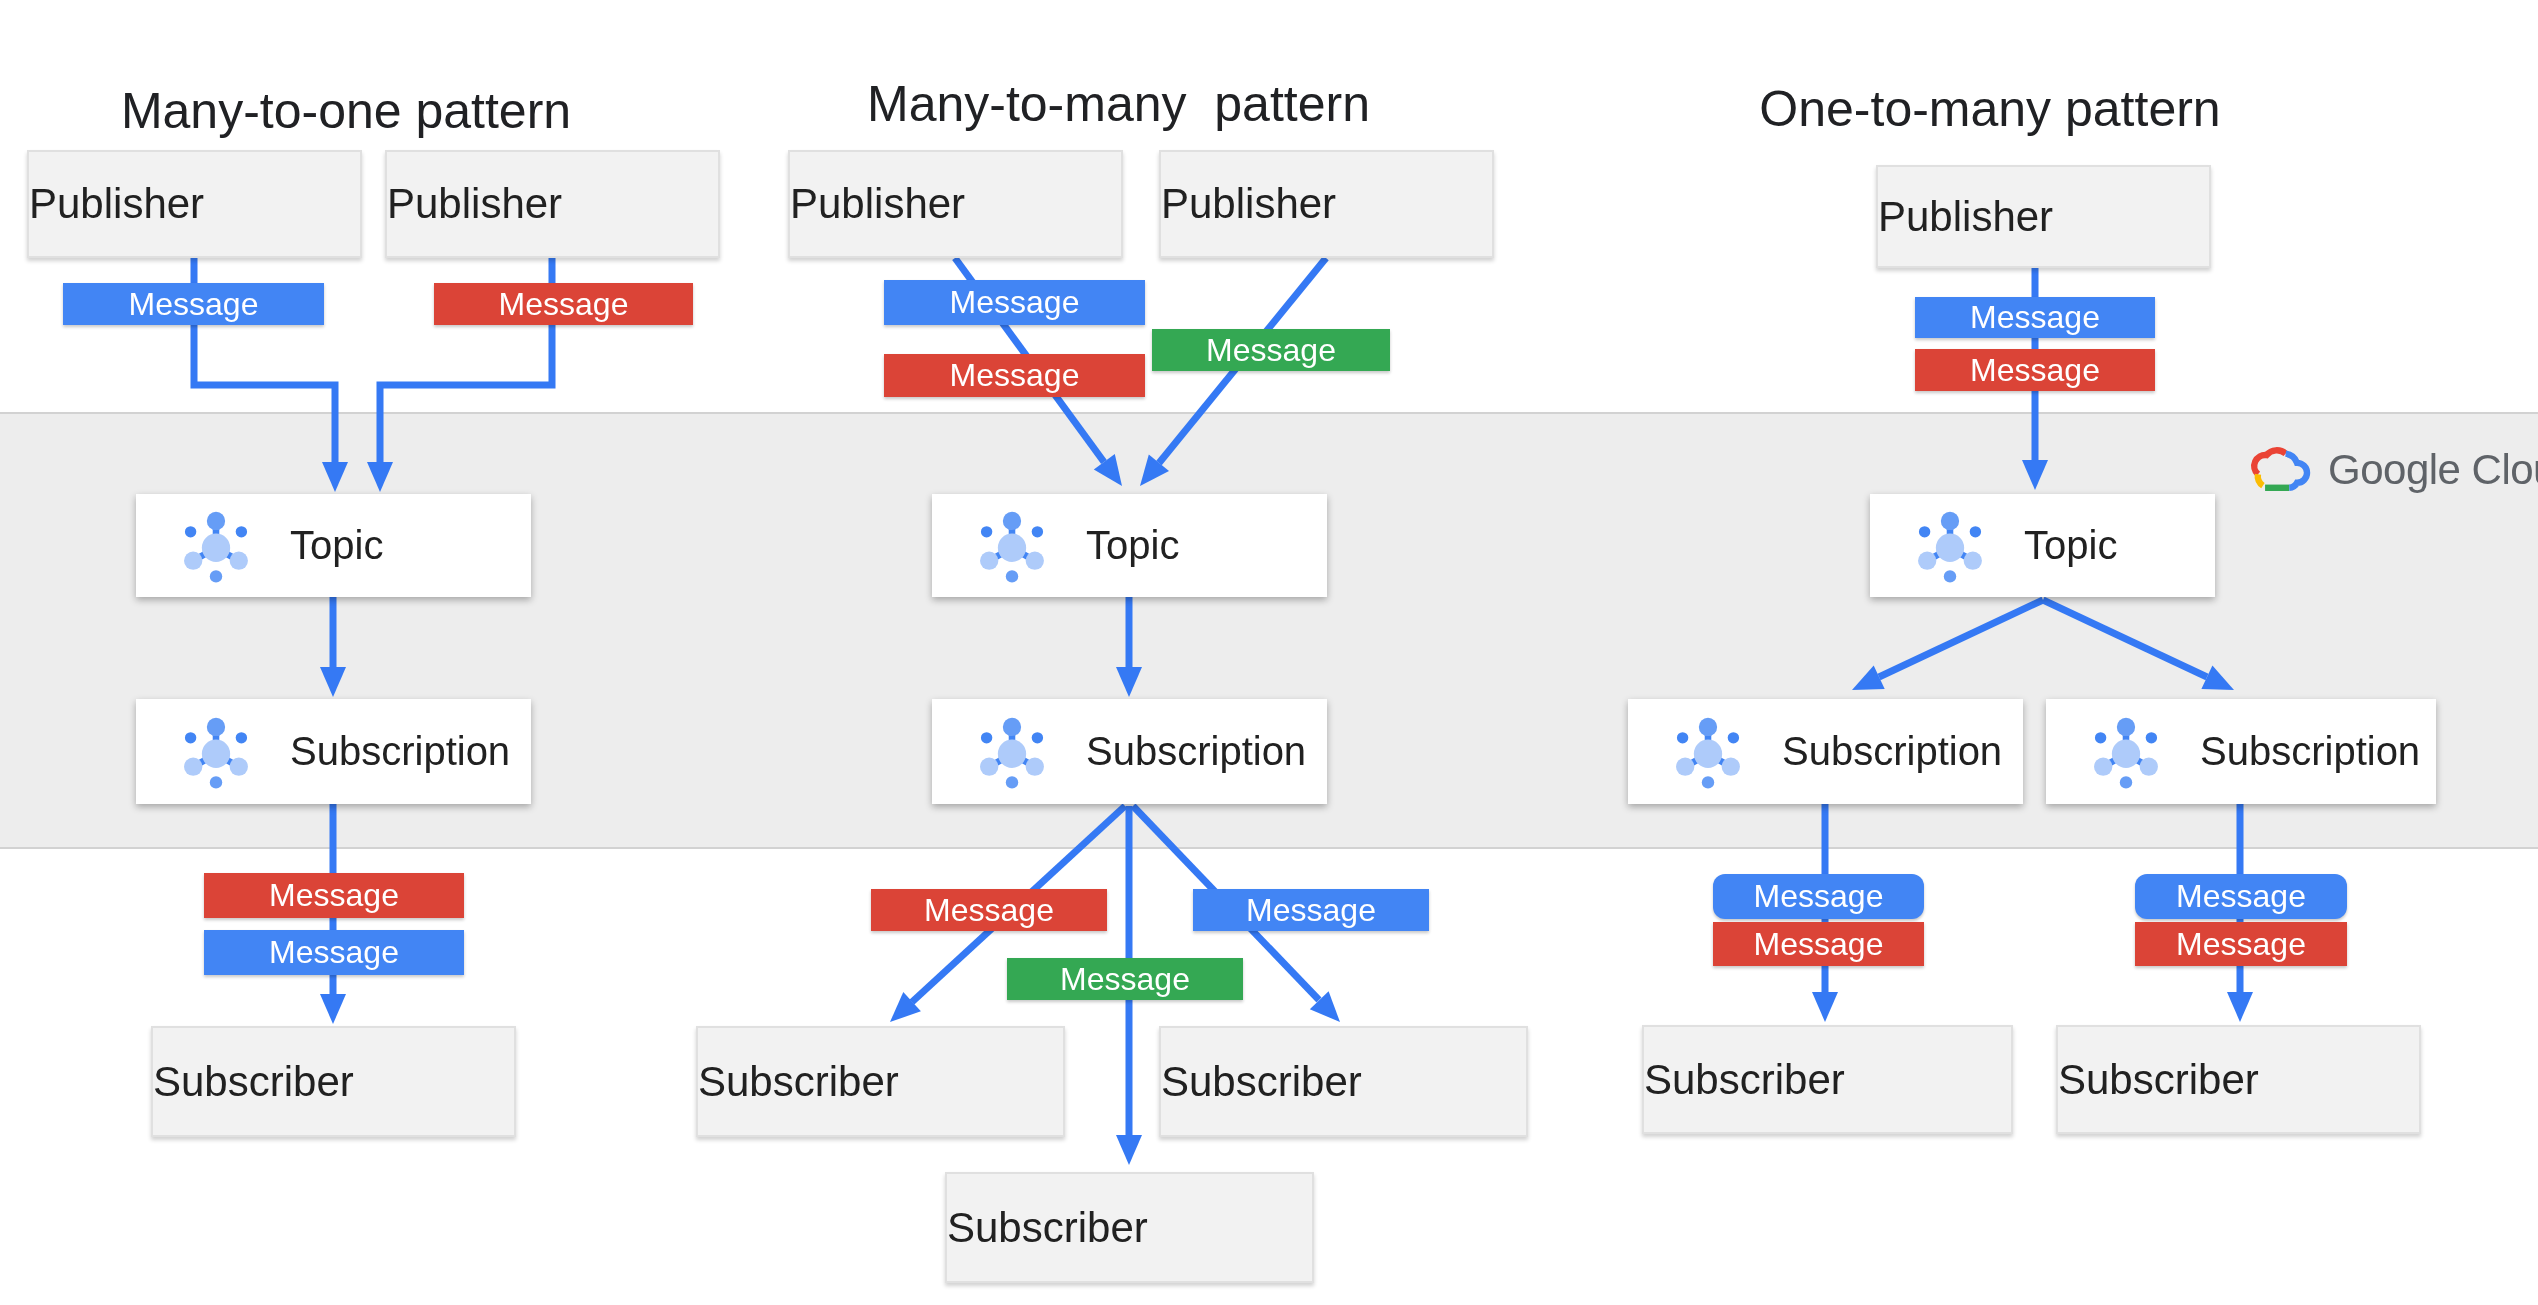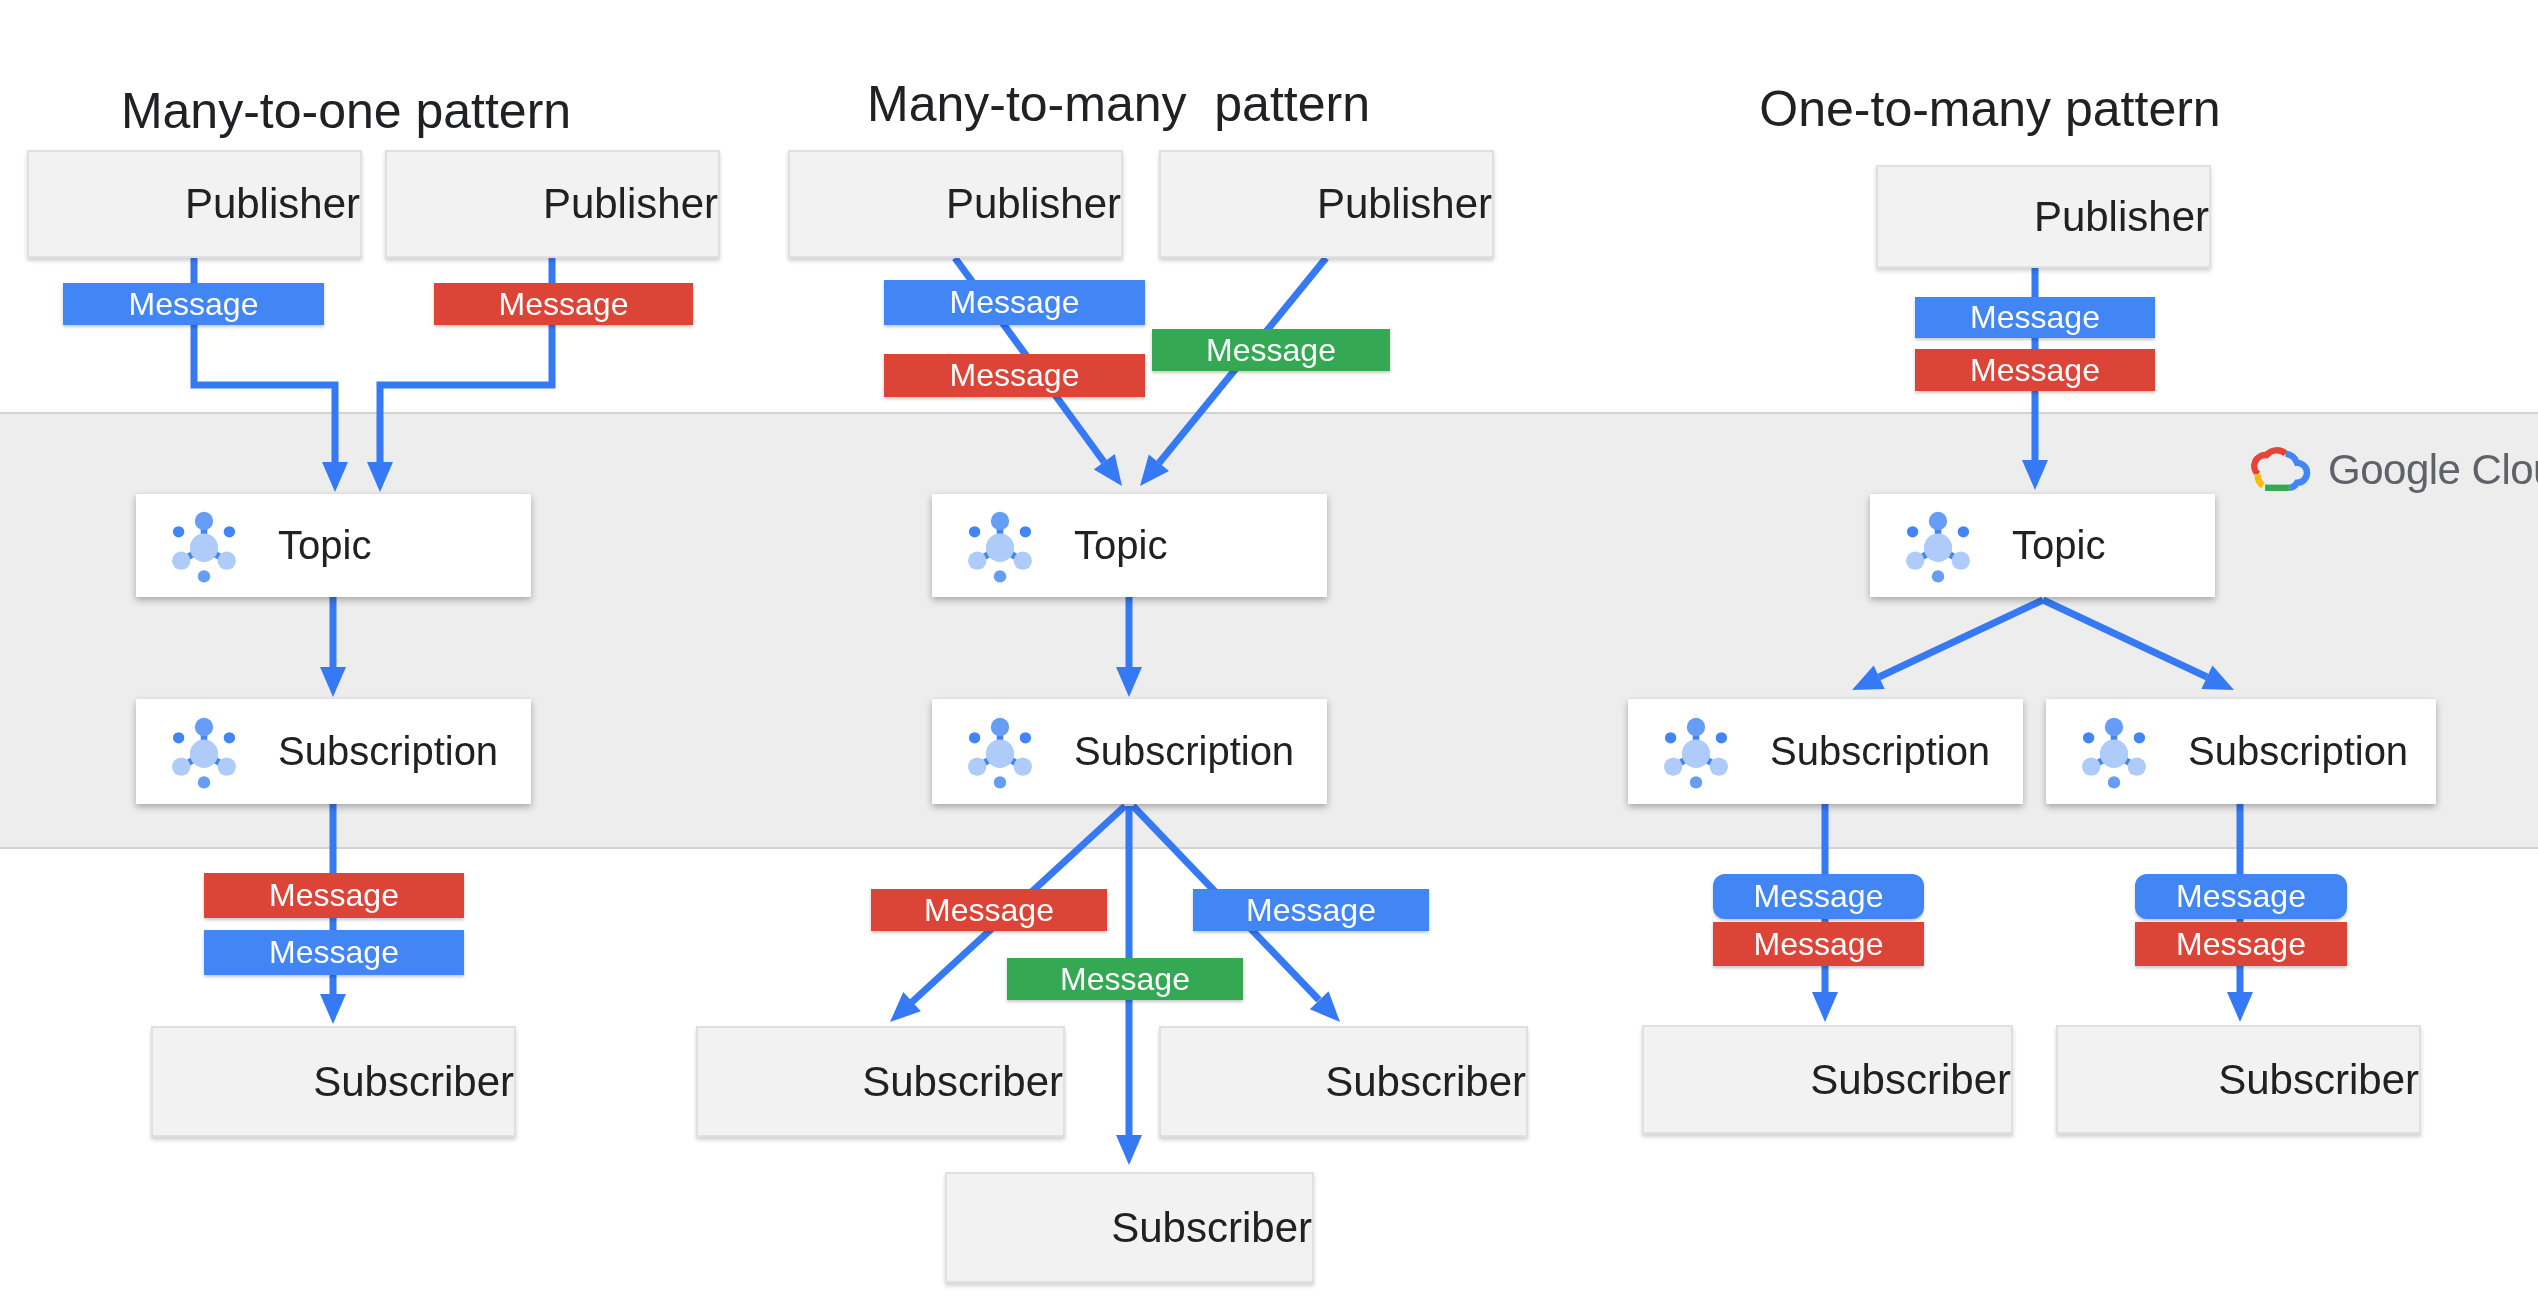--- a/index.html
+++ b/index.html
@@ -16,29 +16,29 @@
     border-bottom:2px solid var(--c-band-border,#D2D2D2);
   }
   .ptitle{
     position:absolute;font-size:50px;line-height:56px;color:#202124;
     text-align:center;white-space:pre;
   }
   .gbox{
     position:absolute;background:var(--c-box-gray,#F2F2F2);
     border:2px solid var(--c-box-border,#E0E0E0);
     box-shadow:0 3px 4px rgba(0,0,0,0.18);
-    display:flex;align-items:center;justify-content:flex-end;
+    display:flex;align-items:center;justify-content:flex-start;
     font-size:42px;box-sizing:border-box;
   }
   .wbox{
     position:absolute;background:#ffffff;
     box-shadow:0 3px 7px rgba(0,0,0,0.30);
     display:flex;align-items:center;
     font-size:40px;box-sizing:border-box;
-    padding-left:26px;gap:32px;
+    padding-left:38px;gap:32px;
   }
   .psicon{width:84px;height:76px;flex:0 0 auto;display:inline-block;}
   .psicon svg{width:100%;height:100%;display:block;}
   .msg{
     position:absolute;color:#ffffff;font-size:32px;
     display:flex;align-items:center;justify-content:center;
     box-shadow:0 2px 3px rgba(0,0,0,0.22);box-sizing:border-box;
   }
   .msg.rounded{border-radius:12px;}
   .wires{position:absolute;left:0;top:0;width:2538px;height:1305px;}

